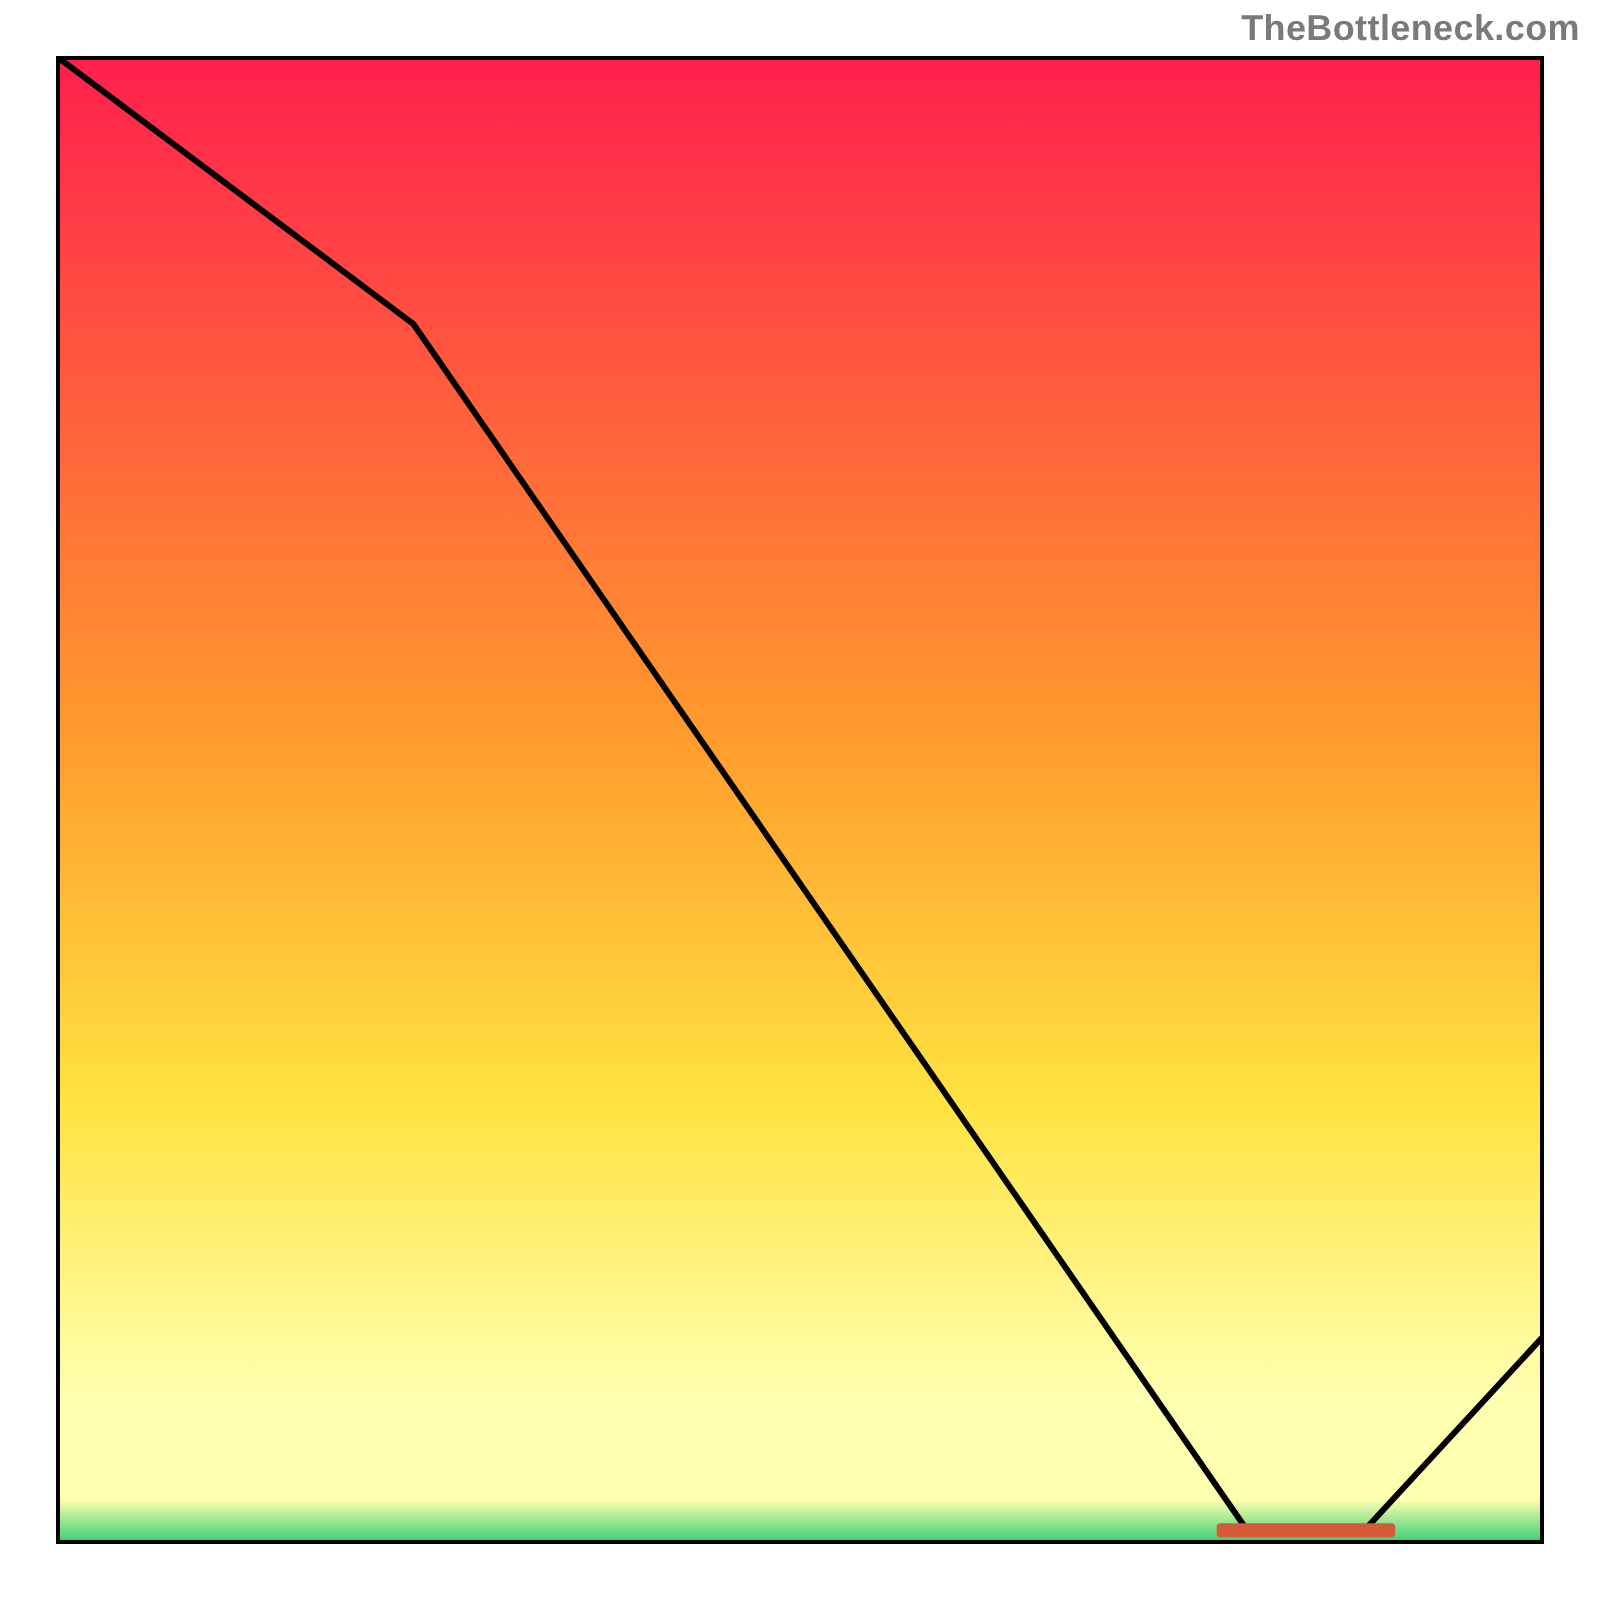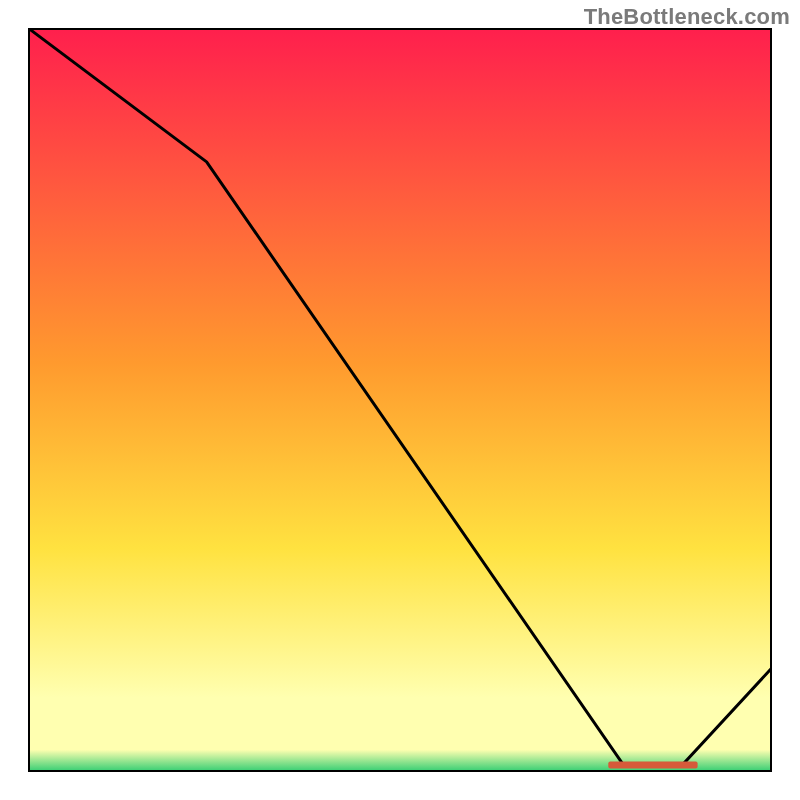--- a/index.html
+++ b/index.html
@@ -13,21 +13,21 @@
   }
   .stage {
     position: relative;
     width: 800px;
     height: 800px;
   }
   .watermark {
     position: absolute;
     top: 4px;
     right: 10px;
-    font-size: 22px;
+    font-size: 18px;
     font-weight: 600;
     color: #7a7a7a;
     letter-spacing: 0.2px;
     user-select: none;
   }
   .plot {
     position: absolute;
     left: 28px;
     top: 28px;
     width: 744px;

